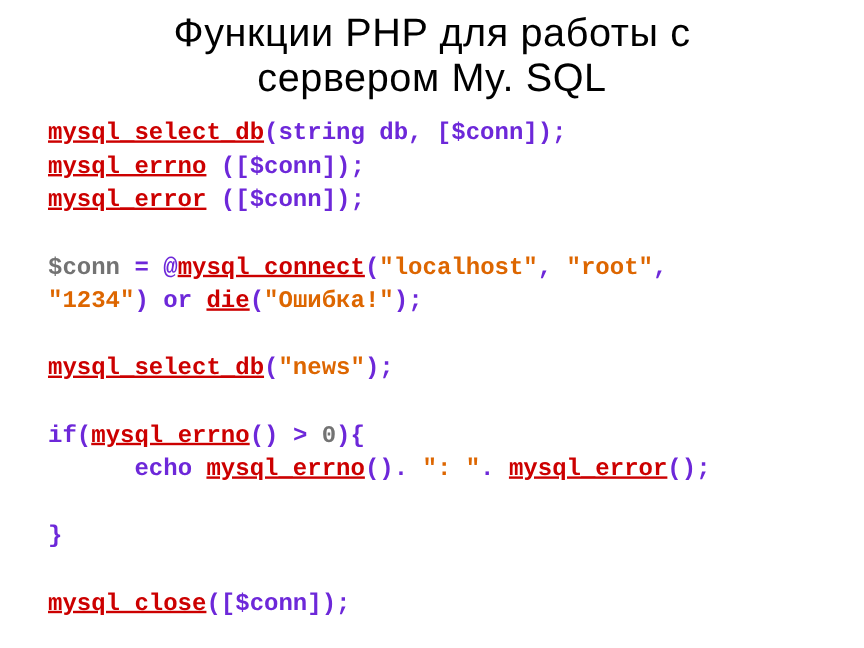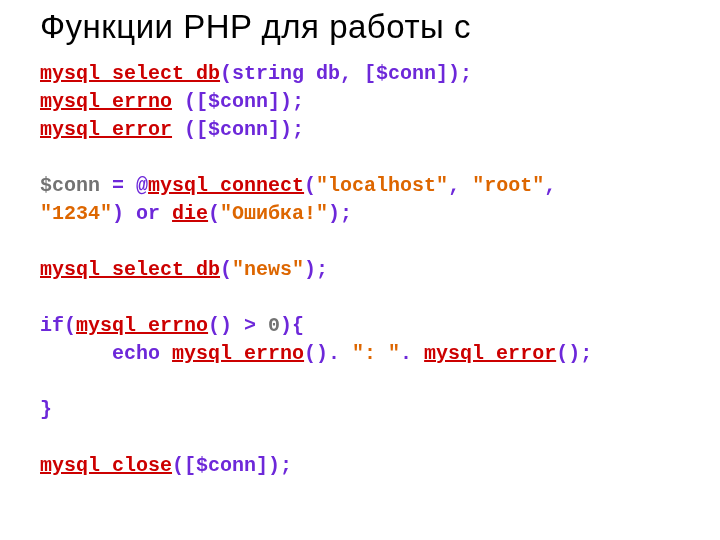--- a/index.html
+++ b/index.html
@@ -4,20 +4,21 @@
   <style>
     * { margin: 0; padding: 0; box-sizing: border-box; }
     body {
       width: 720px;
       height: 540px;
       background: #ffffff;
       font-family: Arial, Helvetica, sans-serif;
       padding: 8px 40px;
     }
     .title {
+      text-align: center;
       font-size: 33px;
       font-weight: normal;
       color: #000;
       line-height: 1.15;
       margin-bottom: 14px;
       letter-spacing: 0.5px;
     }
     .code {
       font-family: "Courier New", Courier, monospace;
       font-size: 20px;
@@ -28,20 +29,21 @@
     .red   { color: #cc0000; text-decoration: underline; }
     .green { color: #6d28d9; }
     .blue  { color: #737373; }
     .orange{ color: #dd6600; }
   </style>
 </head>
 <body>
 
 <h1 class="title">
   <span>Функции PHP для работы с</span><br>
+  <span>сервером My. SQL</span>
 </h1>
 
 <div class="code"><span class="red">mysql_select_db</span><span class="green">(string db, [$conn]);</span>
 <span class="red">mysql_errno</span><span> </span><span class="green">([$conn]);</span>
 <span class="red">mysql_error</span><span> </span><span class="green">([$conn]);</span>
 
 <span class="blue">$conn </span><span class="green">= </span><span class="green">@</span><span class="red">mysql_connect</span><span class="green">(</span><span class="orange">"localhost"</span><span class="green">, </span><span class="orange">"root"</span><span class="green">,</span>
 <span class="orange">"1234"</span><span class="green">) </span><span class="green">or </span><span class="red">die</span><span class="green">(</span><span class="orange">"Ошибка!"</span><span class="green">);</span>
 
 <span class="red">mysql_select_db</span><span class="green">(</span><span class="orange">"news"</span><span class="green">);</span>

